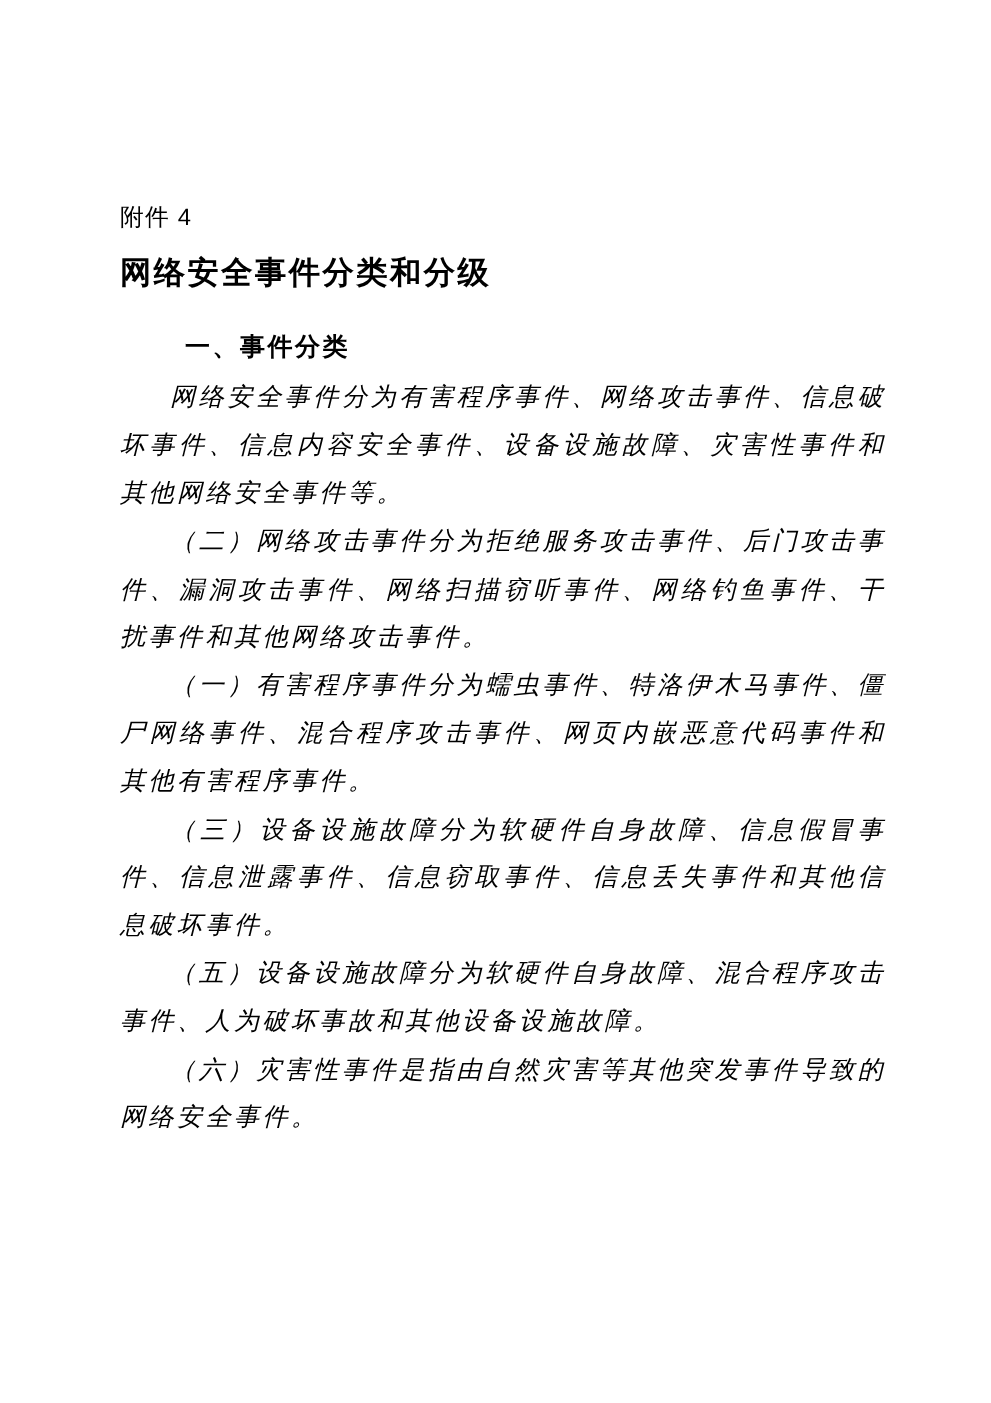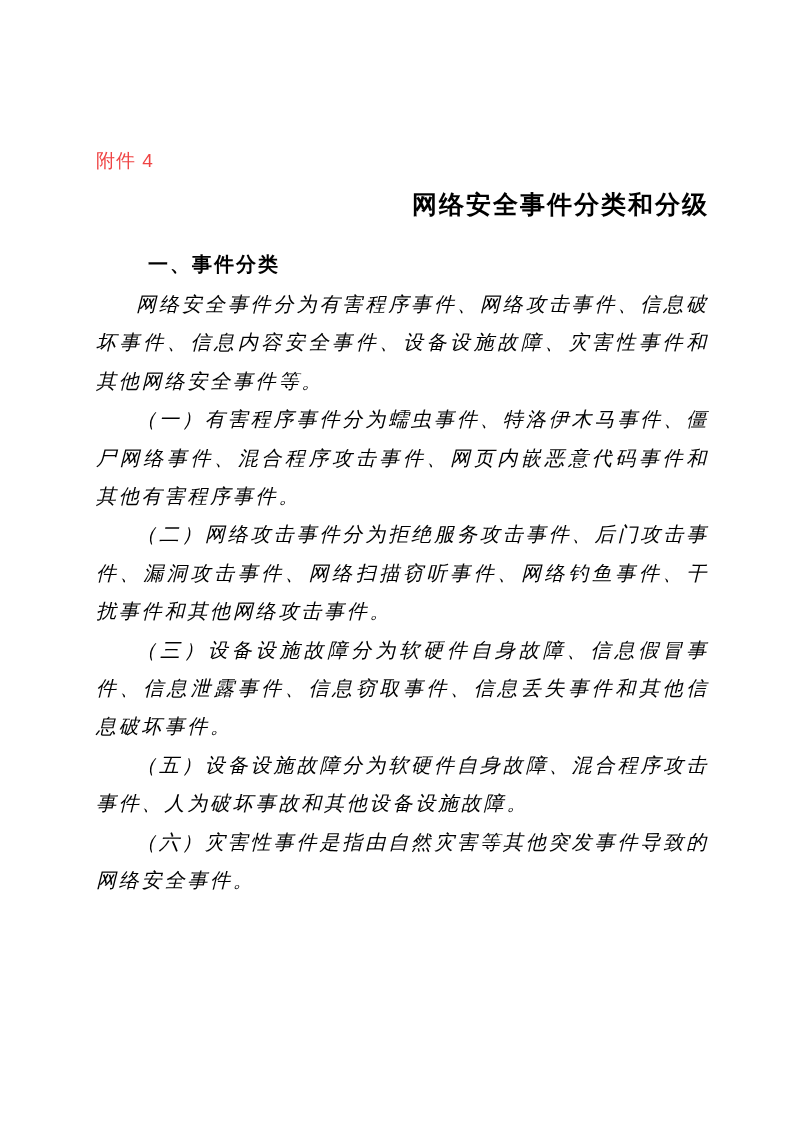--- a/index.html
+++ b/index.html
@@ -19,25 +19,26 @@
     width: 793px;
     height: 1122px;
     padding: 150px 84px 40px 96px;
     background: #ffffff;
   }
   .attachment {
     font-family: "Liberation Sans", "DejaVu Sans", sans-serif;
     font-size: 19px;
     line-height: 22px;
     letter-spacing: 1px;
-    color: #ef4444;
+    color: #000000;
+    margin-top: 14px;
   }
   .doc-title {
     margin: 18px 0 0 0;
-    text-align: right;
+    text-align: left;
     font-family: "Liberation Serif", "DejaVu Serif", serif;
     font-size: 25px;
     font-weight: 700;
     letter-spacing: 2px;
     line-height: 30px;
     color: #000000;
   }
   .section-heading {
     margin: 32px 0 0 0;
     padding-left: 52px;
@@ -68,19 +69,19 @@
 
 <div class="page">
   <div class="attachment">附件 4</div>
 
   <div class="doc-title">网络安全事件分类和分级</div>
 
   <div class="section-heading">一、事件分类</div>
 
   <div class="body-text">
     <p>网络安全事件分为有害程序事件、网络攻击事件、信息破坏事件、信息内容安全事件、设备设施故障、灾害性事件和其他网络安全事件等。</p>
+    <p>（二）网络攻击事件分为拒绝服务攻击事件、后门攻击事件、漏洞攻击事件、网络扫描窃听事件、网络钓鱼事件、干扰事件和其他网络攻击事件。</p>
     <p>（一）有害程序事件分为蠕虫事件、特洛伊木马事件、僵尸网络事件、混合程序攻击事件、网页内嵌恶意代码事件和其他有害程序事件。</p>
-    <p>（二）网络攻击事件分为拒绝服务攻击事件、后门攻击事件、漏洞攻击事件、网络扫描窃听事件、网络钓鱼事件、干扰事件和其他网络攻击事件。</p>
     <p>（三）设备设施故障分为软硬件自身故障、信息假冒事件、信息泄露事件、信息窃取事件、信息丢失事件和其他信息破坏事件。</p>
     <p>（五）设备设施故障分为软硬件自身故障、混合程序攻击事件、人为破坏事故和其他设备设施故障。</p>
     <p>（六）灾害性事件是指由自然灾害等其他突发事件导致的网络安全事件。</p>
   </div>
 </div>
 
 </body></html>

